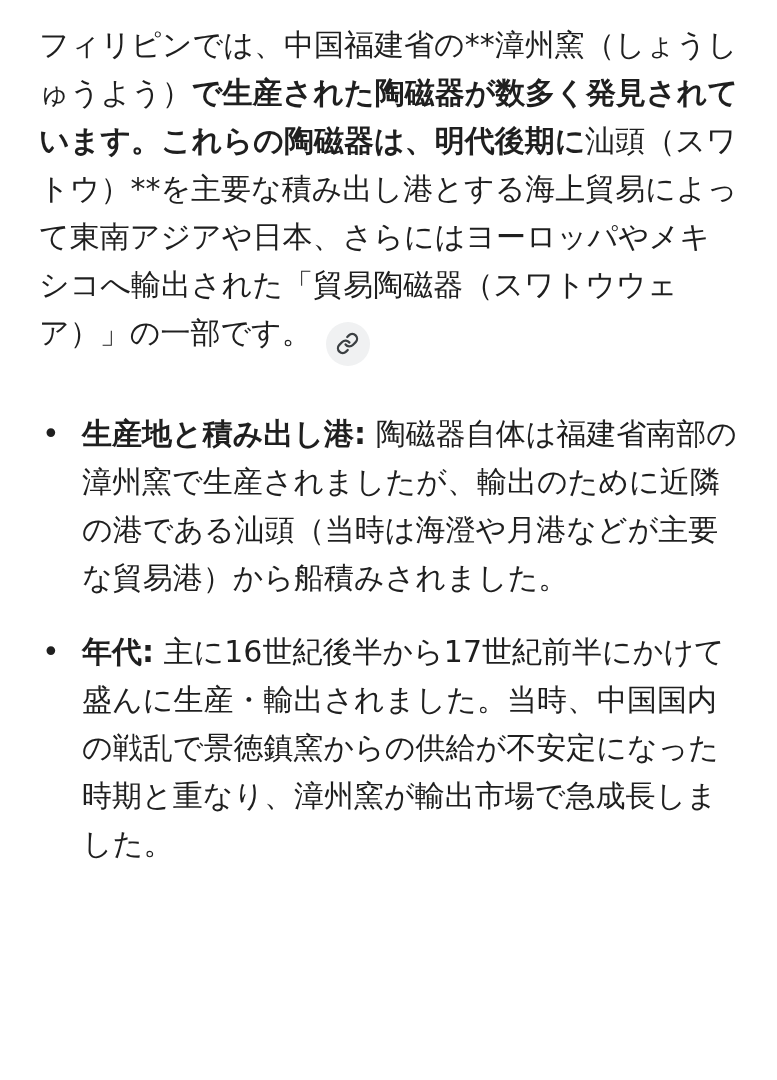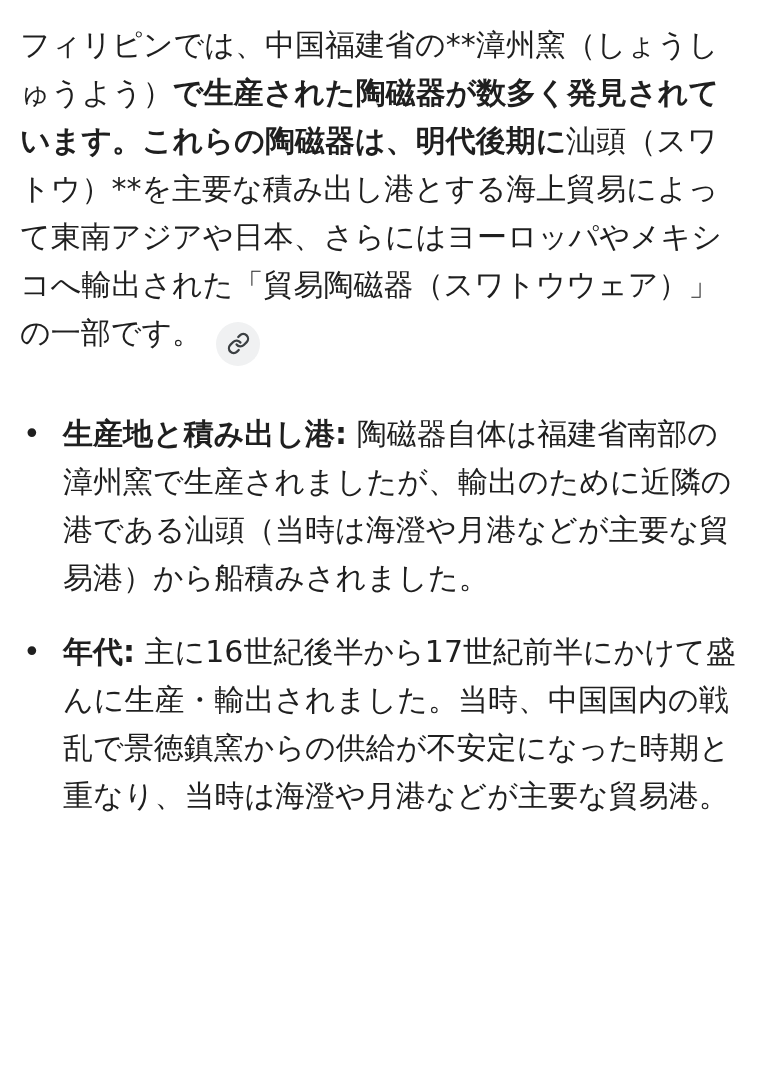--- a/index.html
+++ b/index.html
@@ -10,21 +10,21 @@
   body {
     width: 777px;
     height: 1080px;
     overflow: hidden;
     font-family: "DejaVu Sans", "Liberation Sans", sans-serif;
     color: #1f1f1f;
   }
   .page {
     box-sizing: border-box;
     width: 777px;
-    padding: 21px 38px 0 20px;
+    padding: 21px 38px 0 39px;
     font-size: 30px;
     line-height: 48px;
     word-break: break-all;
     overflow-wrap: anywhere;
   }
   .para {
     margin: 0 0 44px 0;
   }
   .seg-bold, .bullet-label {
     font-weight: 700;
@@ -72,16 +72,16 @@
   <p class="para"><span class="seg">フィリピンでは、中国福建省の**漳州窯（しょうしゅうよう）</span><span class="seg seg-bold">で生産された陶磁器が数多く発見されています。これらの陶磁器は、明代後期に</span><span class="seg">汕頭（スワトウ）**を主要な積み出し港とする海上貿易によって東南アジアや日本、さらにはヨーロッパやメキシコへ輸出された「貿易陶磁器（スワトウウェア）」の一部です。</span><span class="link-chip">
         <svg width="23" height="23" viewBox="0 0 24 24" fill="none" stroke="#3c4043" stroke-width="2.4" stroke-linecap="round" stroke-linejoin="round">
         <path d="M10 13a5 5 0 0 0 7.54.54l3-3a5 5 0 0 0-7.07-7.07l-1.72 1.71"></path>
         <path d="M14 11a5 5 0 0 0-7.54-.54l-3 3a5 5 0 0 0 7.07 7.07l1.71-1.71"></path>
       </svg>
       </span></p>
 
 
   <ul class="features-list">
     <li><span class="bullet-label">生産地と積み出し港:</span><span class="bullet-text"> 陶磁器自体は福建省南部の漳州窯で生産されましたが、輸出のために近隣の港である汕頭（当時は海澄や月港などが主要な貿易港）から船積みされました。</span></li>
-    <li><span class="bullet-label">年代:</span><span class="bullet-text"> 主に16世紀後半から17世紀前半にかけて盛んに生産・輸出されました。当時、中国国内の戦乱で景徳鎮窯からの供給が不安定になった時期と重なり、当時は海澄や月港などが主要な貿易港。</span></li>
+    <li><span class="bullet-label">年代:</span><span class="bullet-text"> 主に16世紀後半から17世紀前半にかけて盛んに生産・輸出されました。当時、中国国内の戦乱で景徳鎮窯からの供給が不安定になった時期と重なり、漳州窯が輸出市場で急成長しました。</span></li>
   </ul>
 
 </div>
 
 </body></html>

